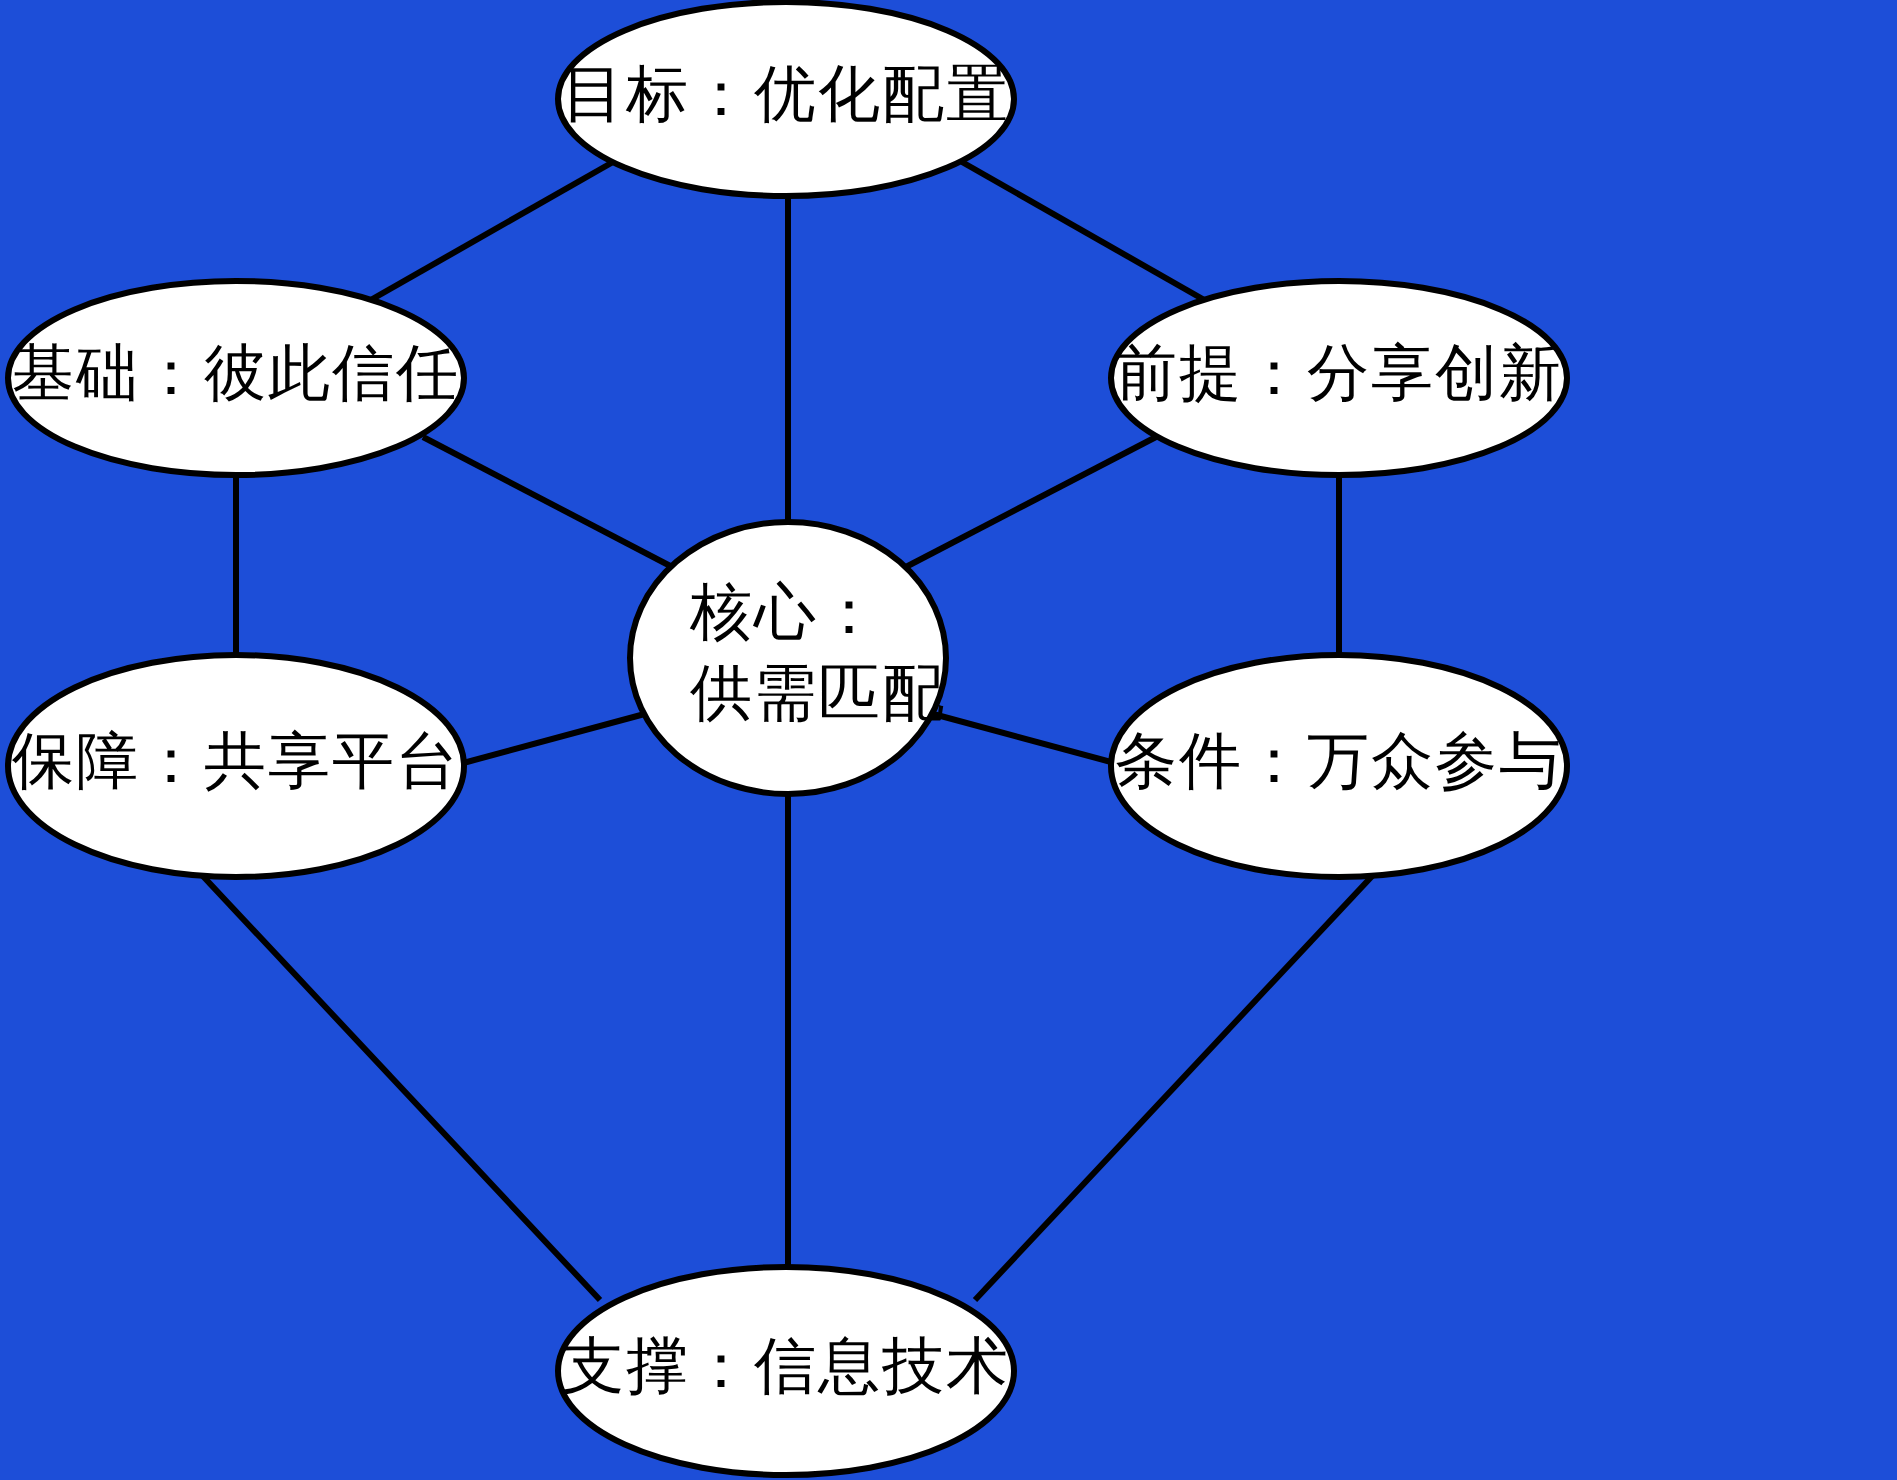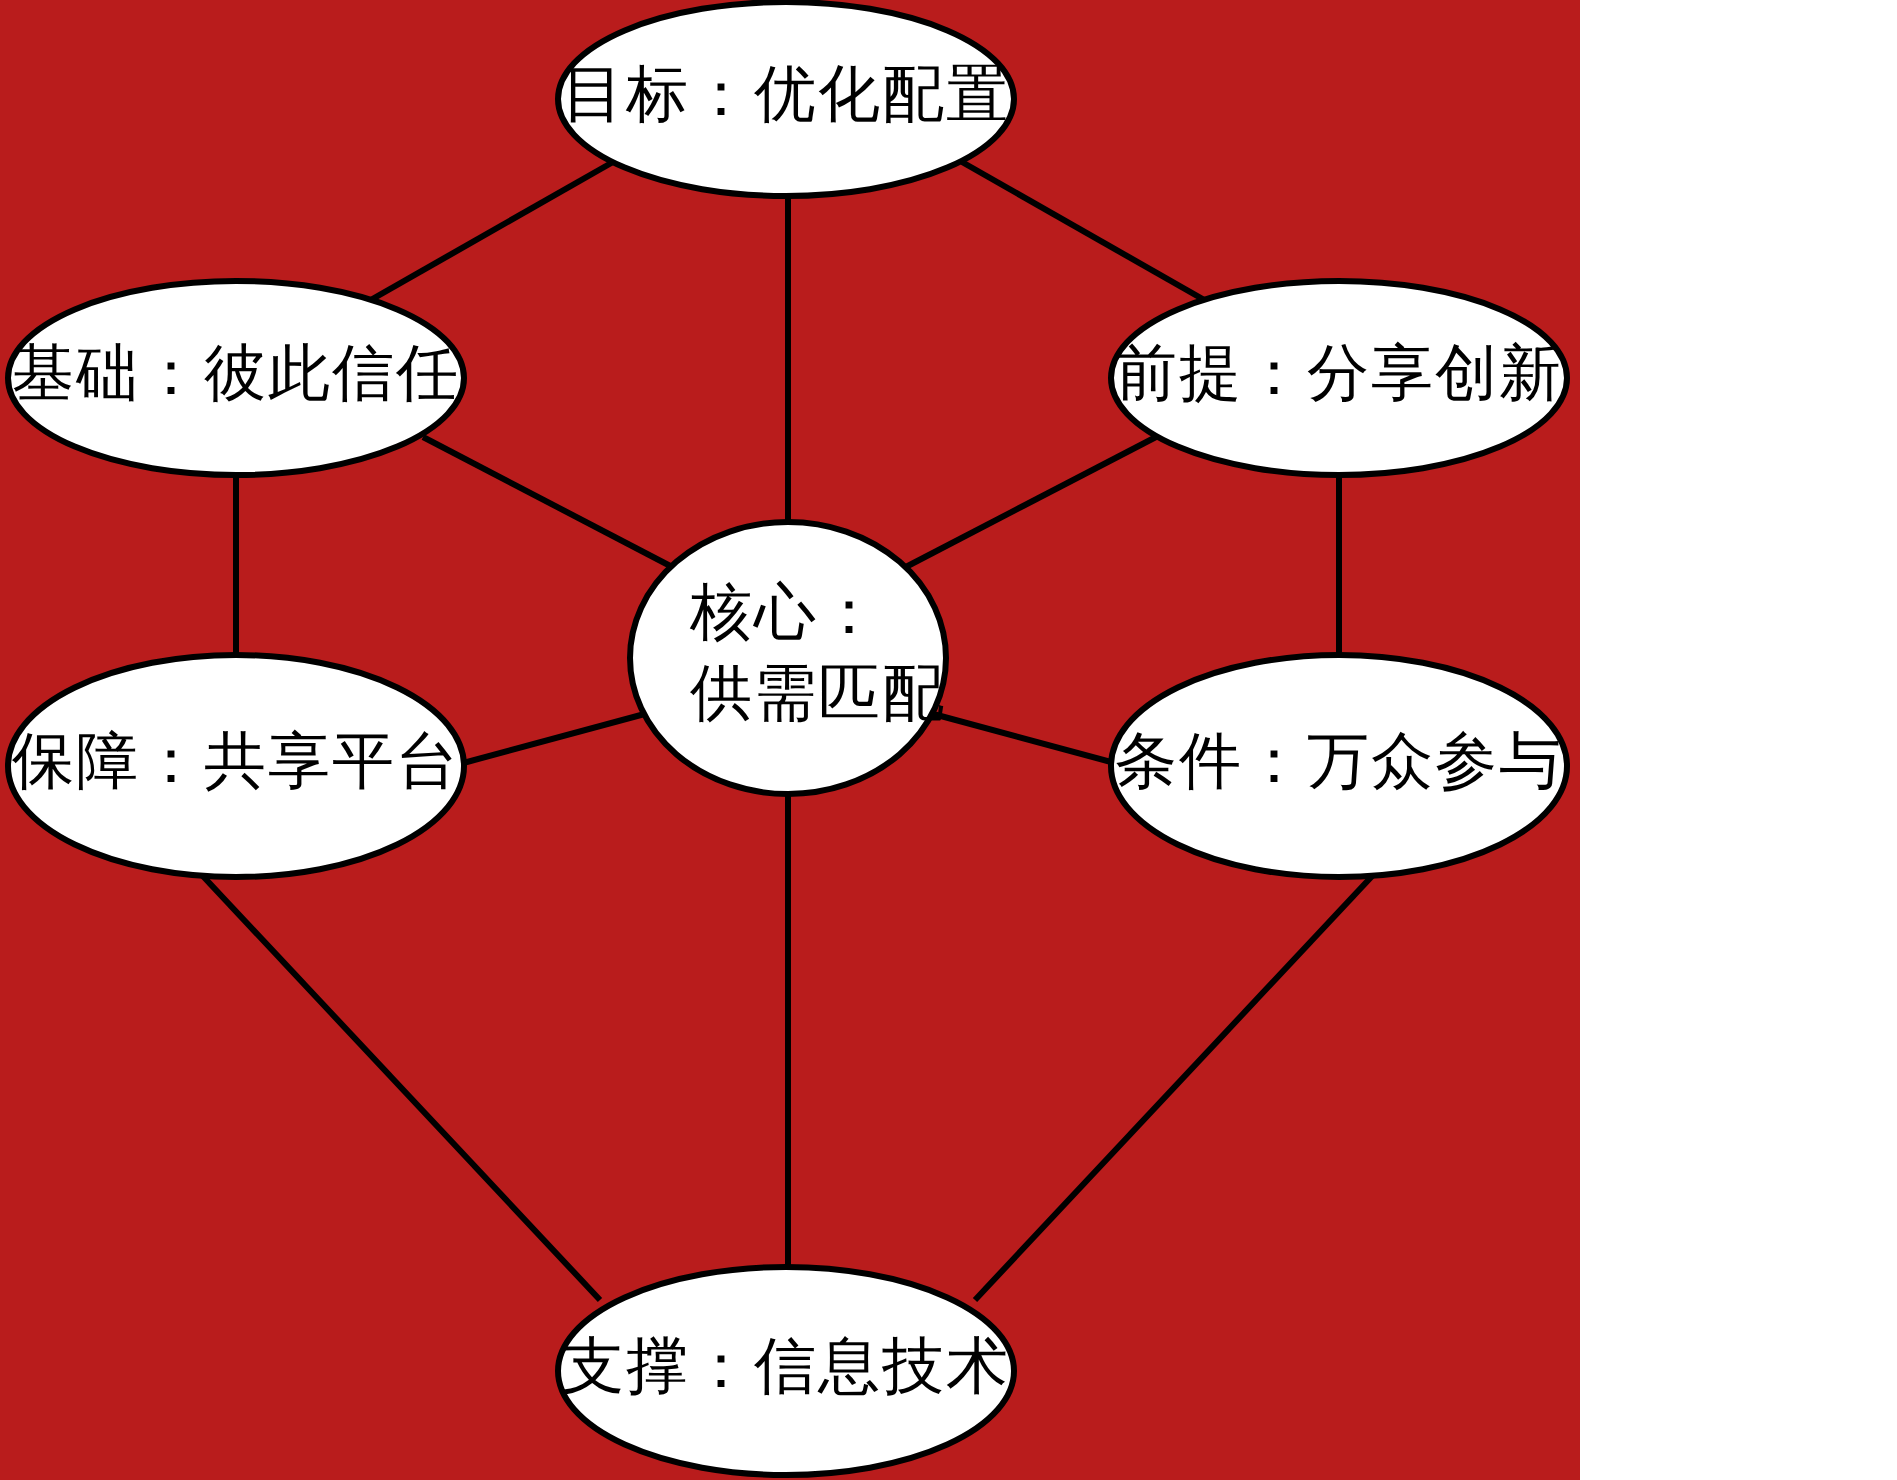--- a/index.html
+++ b/index.html
@@ -8,23 +8,23 @@
     background: #ffffff;
   }
   body {
     width: 1897px;
     height: 1480px;
     font-family: "Liberation Serif", "DejaVu Serif", serif;
     overflow: hidden;
   }
   #diagram-root {
     position: relative;
-    width: 1580px;
+    width: 1897px;
     height: 1480px;
-    background: #b91c1c;
+    background: #1d4ed8;
   }
   svg#diagram-svg {
     display: block;
     width: 1897px;
     height: 1480px;
   }
   .edge-line {
     stroke: #000000;
     stroke-width: 6;
     stroke-linecap: butt;

